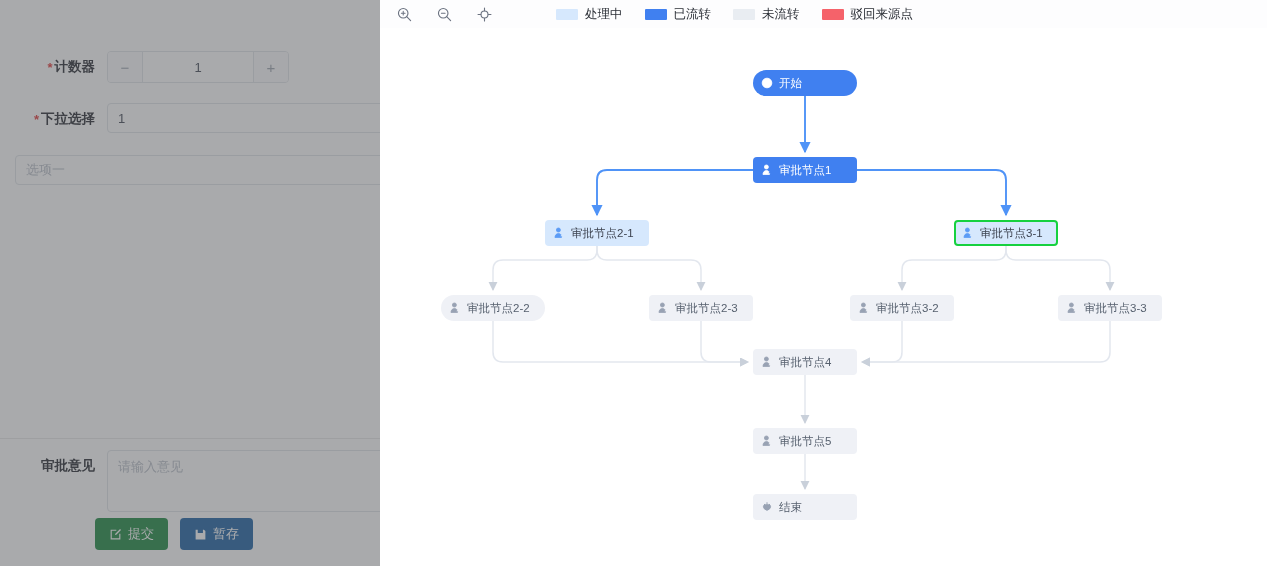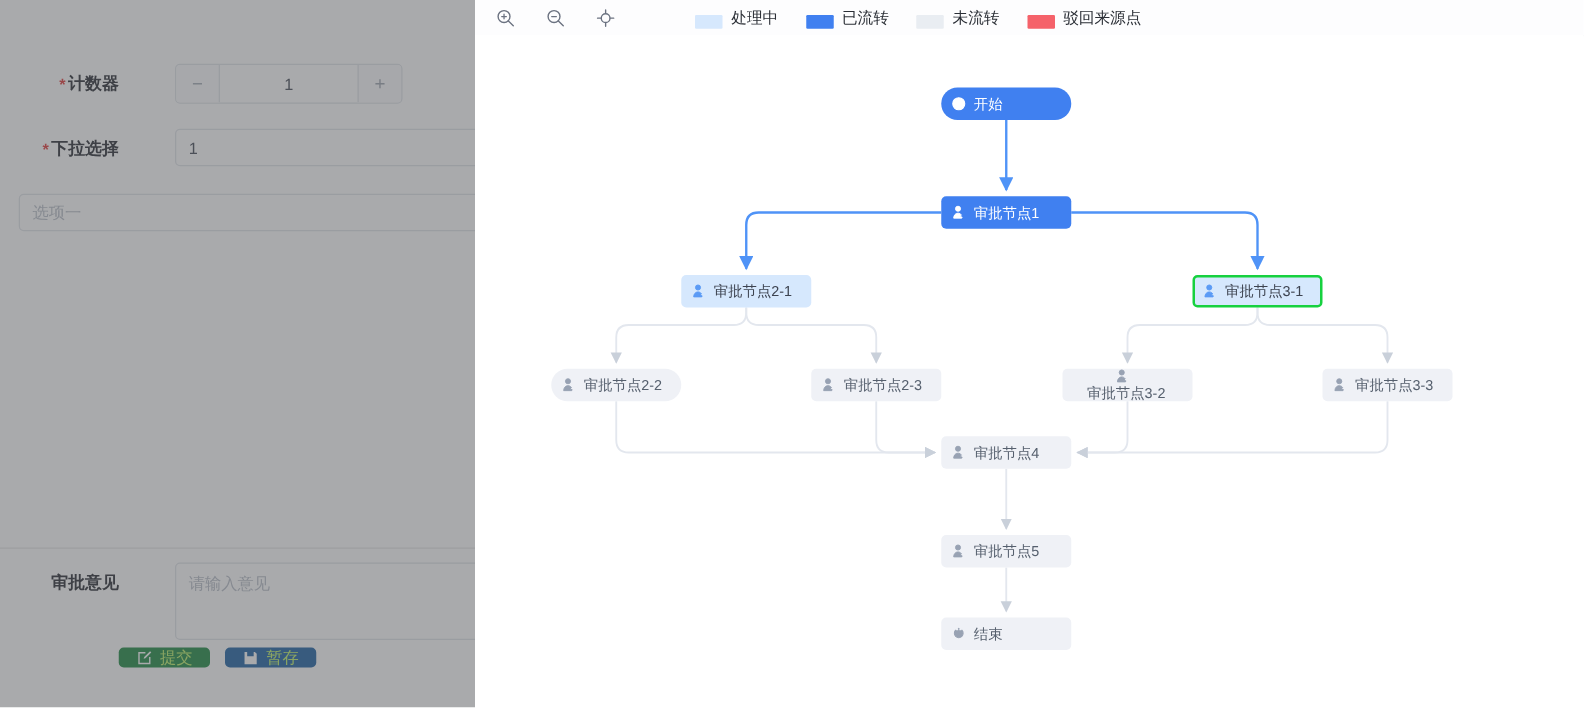--- a/index.html
+++ b/index.html
@@ -9,21 +9,21 @@
     background:#ffffff;position:relative;
   }
   
   #form-page{
     position:absolute;left:0;top:0;width:1267px;height:566px;
     background:#ffffff;
   }
   .form-section{position:absolute;left:0;width:760px;background:#fff;}
   #section-fields{top:0;height:437px;}
   #section-opinion{top:438px;height:128px;border-top:1px solid #e8e8e8;}
-  .form-row{position:absolute;display:flex;align-items:flex-start;gap:33px;}
+  .form-row{position:absolute;display:flex;align-items:flex-start;}
   .form-label{
     width:80px;text-align:right;font-size:13.5px;color:#20232a;font-weight:bold;
     padding-right:12px;line-height:32px;white-space:nowrap;
   }
   .req-star{color:#e03131;font-size:13px;margin-right:2px;position:relative;top:1px;}
   
   .counter{
     display:flex;width:180px;height:30px;border:1px solid #dfe3e8;border-radius:4px;
     overflow:hidden;background:#fff;
   }
@@ -41,21 +41,21 @@
     width:666px;height:30px;border:1px solid #dfe3e8;border-radius:4px;background:#fff;
     font-size:13px;color:#3d4350;padding:0 10px;box-sizing:border-box;
     display:flex;align-items:center;
   }
   .text-input.placeholder{color:#b6bcc6;}
   .textarea-input{
     width:666px;height:62px;border:1px solid #dfe3e8;border-radius:4px;background:#fff;
     font-size:13px;color:#b6bcc6;padding:7px 10px;box-sizing:border-box;
   }
   .btn{
-    height:16px;border-radius:4px;color:#bef264;font-size:13px;
+    height:32px;border-radius:4px;color:#ffffff;font-size:13px;
     display:inline-flex;align-items:center;gap:6px;padding:0 14px;
     border:none;cursor:pointer;font-family:inherit;
   }
   .btn-submit{background:#13843a;}
   .btn-draft{background:#145ba0;}
   .btn svg{display:block;}
   
   #dim-overlay{
     position:absolute;left:0;top:0;width:380px;height:566px;
     background:rgba(90,92,96,0.52);z-index:5;
@@ -69,21 +69,21 @@
     position:absolute;left:0;top:0;width:887px;height:28px;
     background:#fdfdfe;border-bottom:1px solid #eef0f3;
     display:flex;align-items:center;
   }
   .tool-icon{
     width:40px;height:28px;display:flex;align-items:center;justify-content:center;
     color:#6b7280;cursor:pointer;
   }
   .tool-icon:first-child{margin-left:4px;}
   .legend{display:flex;align-items:center;margin-left:52px;gap:22px;}
-  .legend-item{display:flex;align-items:flex-end;gap:7px;}
+  .legend-item{display:flex;align-items:center;gap:7px;}
   .legend-swatch{width:22px;height:11px;border-radius:1px;display:block;}
   .legend-text{font-size:12.5px;color:#2b2f36;white-space:nowrap;}
   #flow-canvas{position:absolute;left:0;top:28px;width:887px;height:538px;background:#fff;}
   #edge-layer{position:absolute;left:0;top:0;width:887px;height:538px;}
   .node{
     position:absolute;height:26px;border-radius:4px;
     display:flex;align-items:center;box-sizing:border-box;
     font-size:11.5px;white-space:nowrap;padding:0 10px 0 8px;cursor:pointer;
   }
   .node .n-icon{margin-right:6px;display:flex;align-items:center;}
@@ -274,21 +274,21 @@
         </div>
         <div class="node state-idle" style="left: 269px; top: 267px; width: 104px;">
           <span class="n-icon">
             <svg width="12" height="12" viewBox="0 0 16 16">
               <circle cx="7.2" cy="4" r="2.7" fill="#000" stroke="none"></circle>
               <path d="M2.6 14c0-3.1 2.1-5.3 4.6-5.3 1.5 0 2.9.8 3.7 2.1L9 12.3l2.6.6-.4 1.1z" fill="#000" stroke="none"></path>
             </svg>
           </span>
           <span>审批节点2-3</span>
         </div>
-        <div class="node state-idle" style="left: 470px; top: 267px; width: 104px; flex-direction: column;">
+        <div class="node state-idle" style="left: 470px; top: 267px; width: 104px;">
           <span class="n-icon">
             <svg width="12" height="12" viewBox="0 0 16 16">
               <circle cx="7.2" cy="4" r="2.7" fill="#000" stroke="none"></circle>
               <path d="M2.6 14c0-3.1 2.1-5.3 4.6-5.3 1.5 0 2.9.8 3.7 2.1L9 12.3l2.6.6-.4 1.1z" fill="#000" stroke="none"></path>
             </svg>
           </span>
           <span>审批节点3-2</span>
         </div>
         <div class="node state-idle" style="left: 678px; top: 267px; width: 104px;">
           <span class="n-icon">

